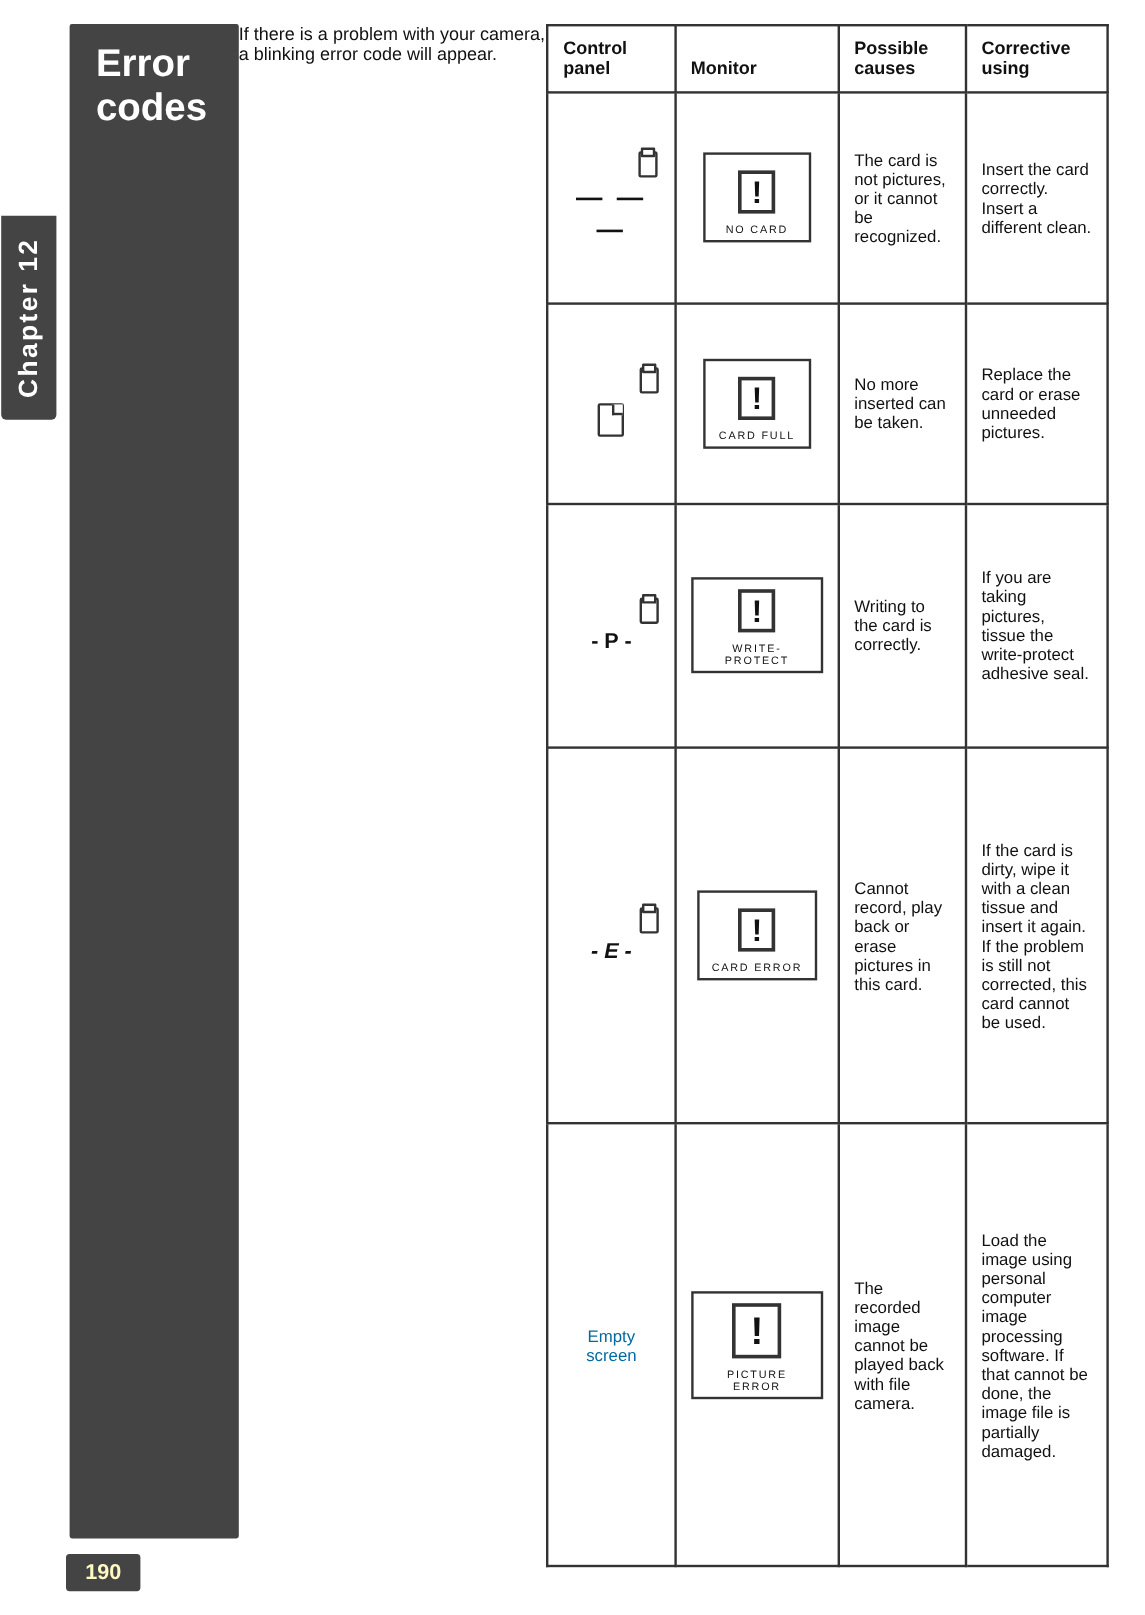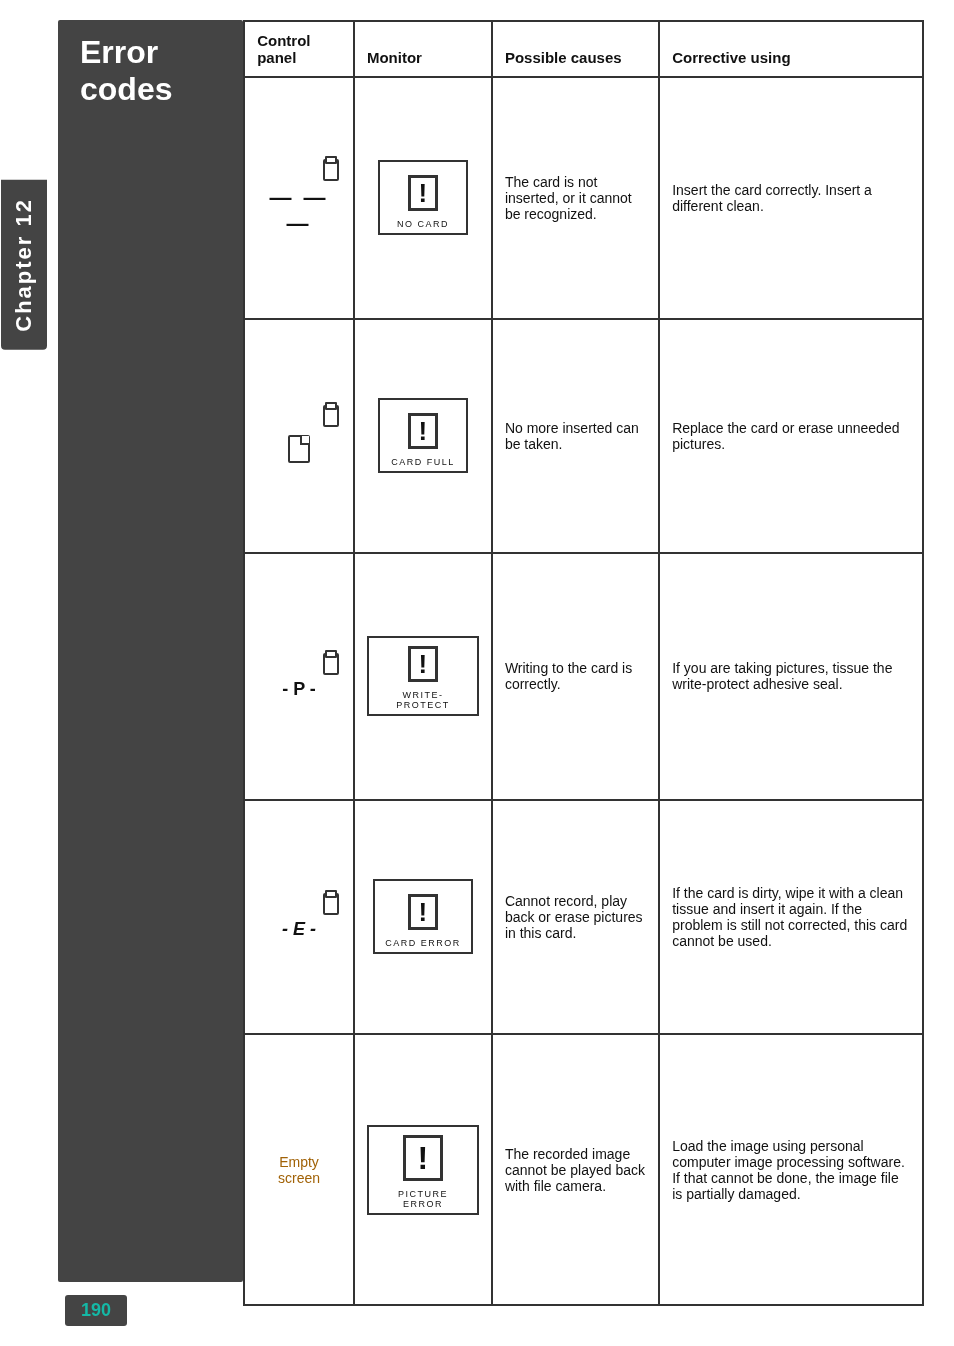--- a/index.html
+++ b/index.html
@@ -185,31 +185,30 @@
       border: 2px solid #333;
       border-radius: 1px;
       background: #fff;
     }
 
     .page-number-box {
       position: absolute;
       bottom: 20px;
       left: 55px;
       background: #444;
-      color: #14b8a6;
+      color: #fef9c3;
       font-weight: bold;
       font-size: 18px;
       padding: 5px 16px;
       border-radius: 3px;
-      margin-left: 10px;
     }
 
     .empty-screen-label {
       font-size: 14px;
-      color: #a16207;
+      color: #0369a1;
     }
 
     
     .dash-row {
       font-size: 22px;
       font-weight: bold;
       letter-spacing: 3px;
       color: #111;
     }
 
@@ -232,20 +231,21 @@
 <div class="page-wrapper">
 
   <div class="chapter-tab">
     <div class="chapter-label">Chapter 12</div>
   </div>
 
   <div class="content">
 
     <div class="title-box">Error codes</div>
 
+    <p class="intro-text">If there is a problem with your camera, a blinking error code will appear.</p>
 
     <table class="error-table">
       <thead>
         <tr>
           <th>Control panel</th>
           <th>Monitor</th>
           <th>Possible causes</th>
           <th>Corrective using</th>
         </tr>
       </thead>
@@ -260,21 +260,21 @@
               </div>
               <div class="dash-row">— — —</div>
             </div>
           </td>
           <td>
             <div class="monitor-box">
               <div class="monitor-exclaim">!</div>
               <div class="monitor-label">NO  CARD</div>
             </div>
           </td>
-          <td>The card is not inserted, or it cannot be recognized.</td>
+          <td>The card is not pictures, or it cannot be recognized.</td>
           <td>Insert the card correctly. Insert a different clean.</td>
         </tr>
 
         <tr>
           <td>
             <div class="ctrl-panel">
               <div style="display:flex; justify-content:flex-end; width:100%;">
                 <div class="battery-icon"></div>
               </div>
 

